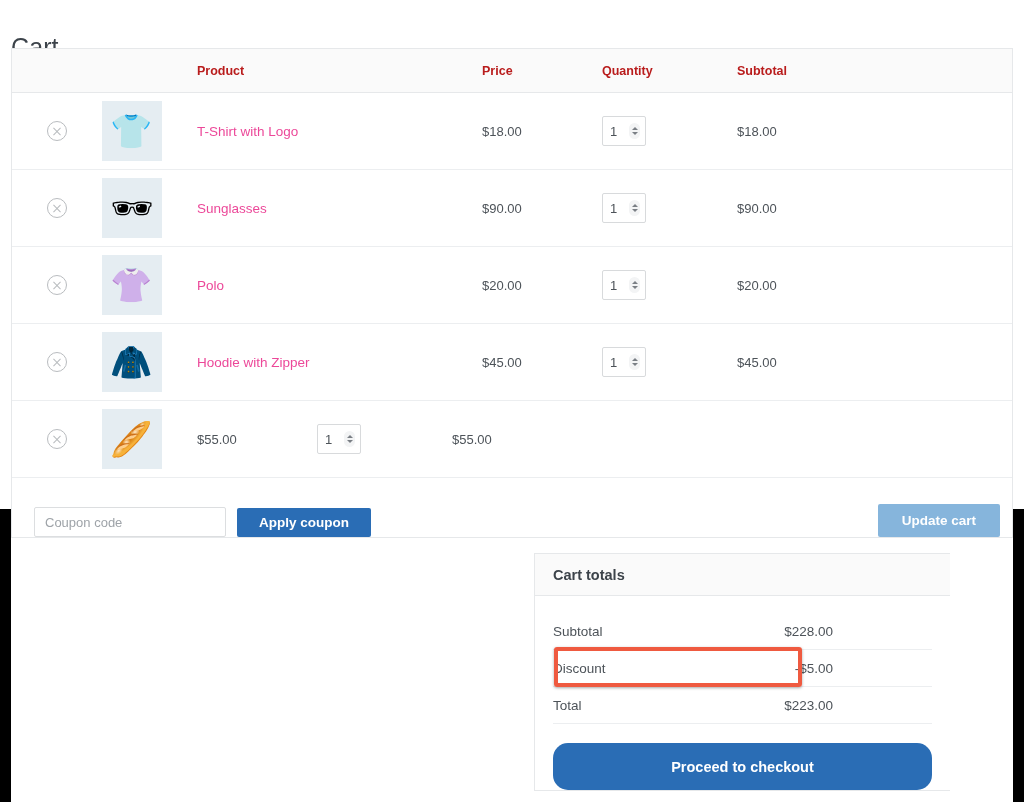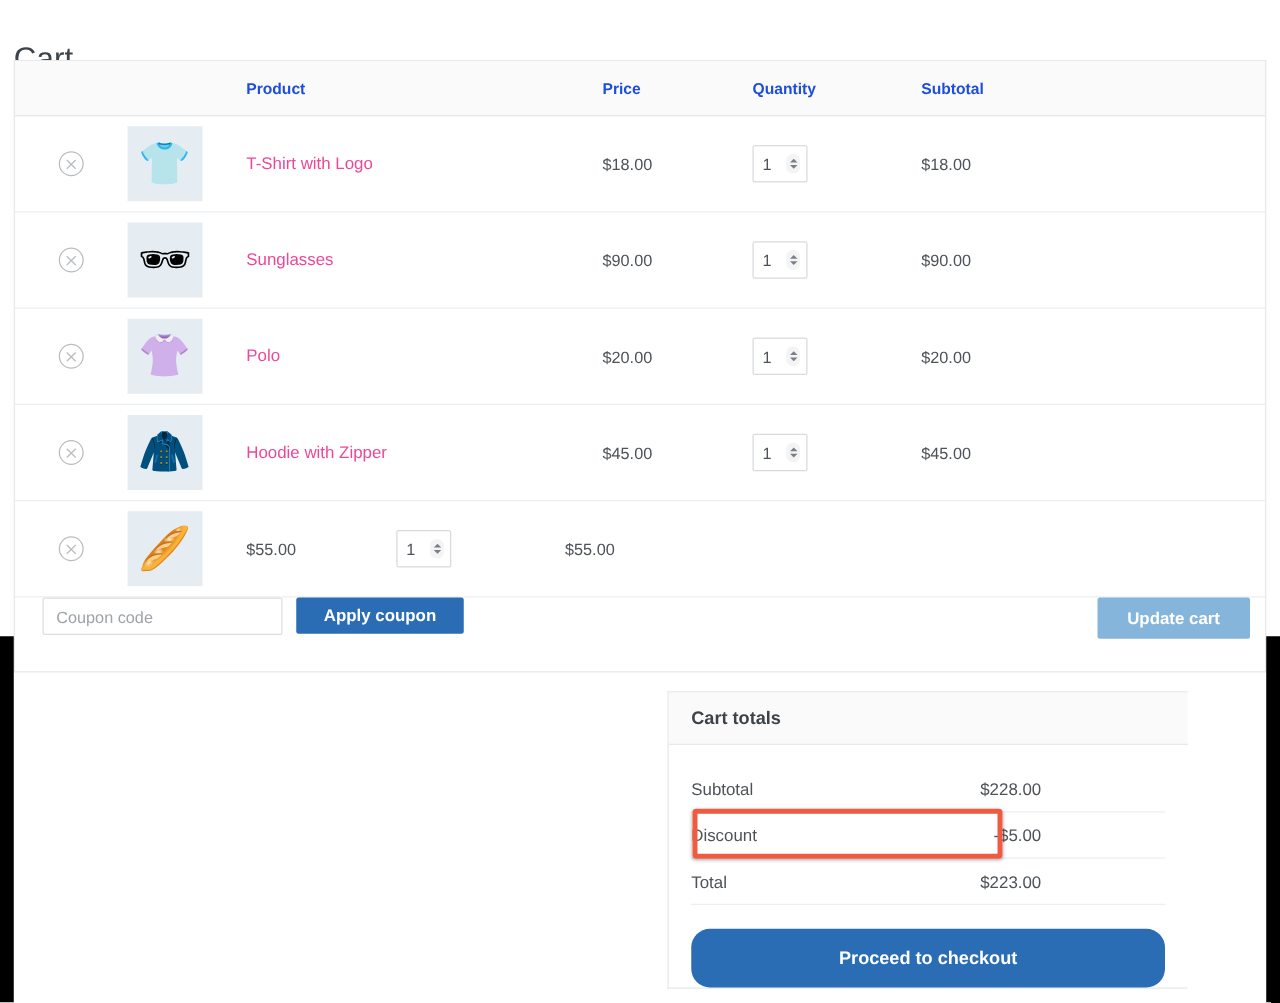--- a/index.html
+++ b/index.html
@@ -35,21 +35,21 @@
   .cart-head {
     display: flex;
     height: 44px;
     background: #fafafa;
     border-bottom: 1px solid #e6e8ea;
     align-items: center;
   }
   .cart-head .th {
     font-size: 12.5px;
     font-weight: bold;
-    color: #1d4ed8;
+    color: #b91c1c;
   }
   .col-remove { width: 90px; flex: 0 0 90px; }
   .col-thumb  { width: 95px; flex: 0 0 95px; }
   .col-name   { width: 285px; flex: 0 0 285px; }
   .col-price  { width: 120px; flex: 0 0 120px; }
   .col-qty    { width: 135px; flex: 0 0 135px; }
   .col-sub    { width: 160px; flex: 0 0 160px; }
 
   .cart-row {
     display: flex;
@@ -121,21 +121,21 @@
     width: 0; height: 0;
     border-left: 3px solid transparent;
     border-right: 3px solid transparent;
   }
   .qty-spin i.up   { border-bottom: 3.5px solid #7a7f85; }
   .qty-spin i.down { border-top: 3.5px solid #7a7f85; }
 
   
   .coupon-row {
     display: flex;
-    align-items: flex-start;
+    align-items: flex-end;
     height: 60px;
     border-bottom: 1px solid #e6e8ea;
     padding-left: 22px;
     padding-right: 22px;
     position: relative;
   }
   .coupon-input {
     width: 192px; height: 30px;
     border: 1px solid #dcdee0;
     border-radius: 2px;

